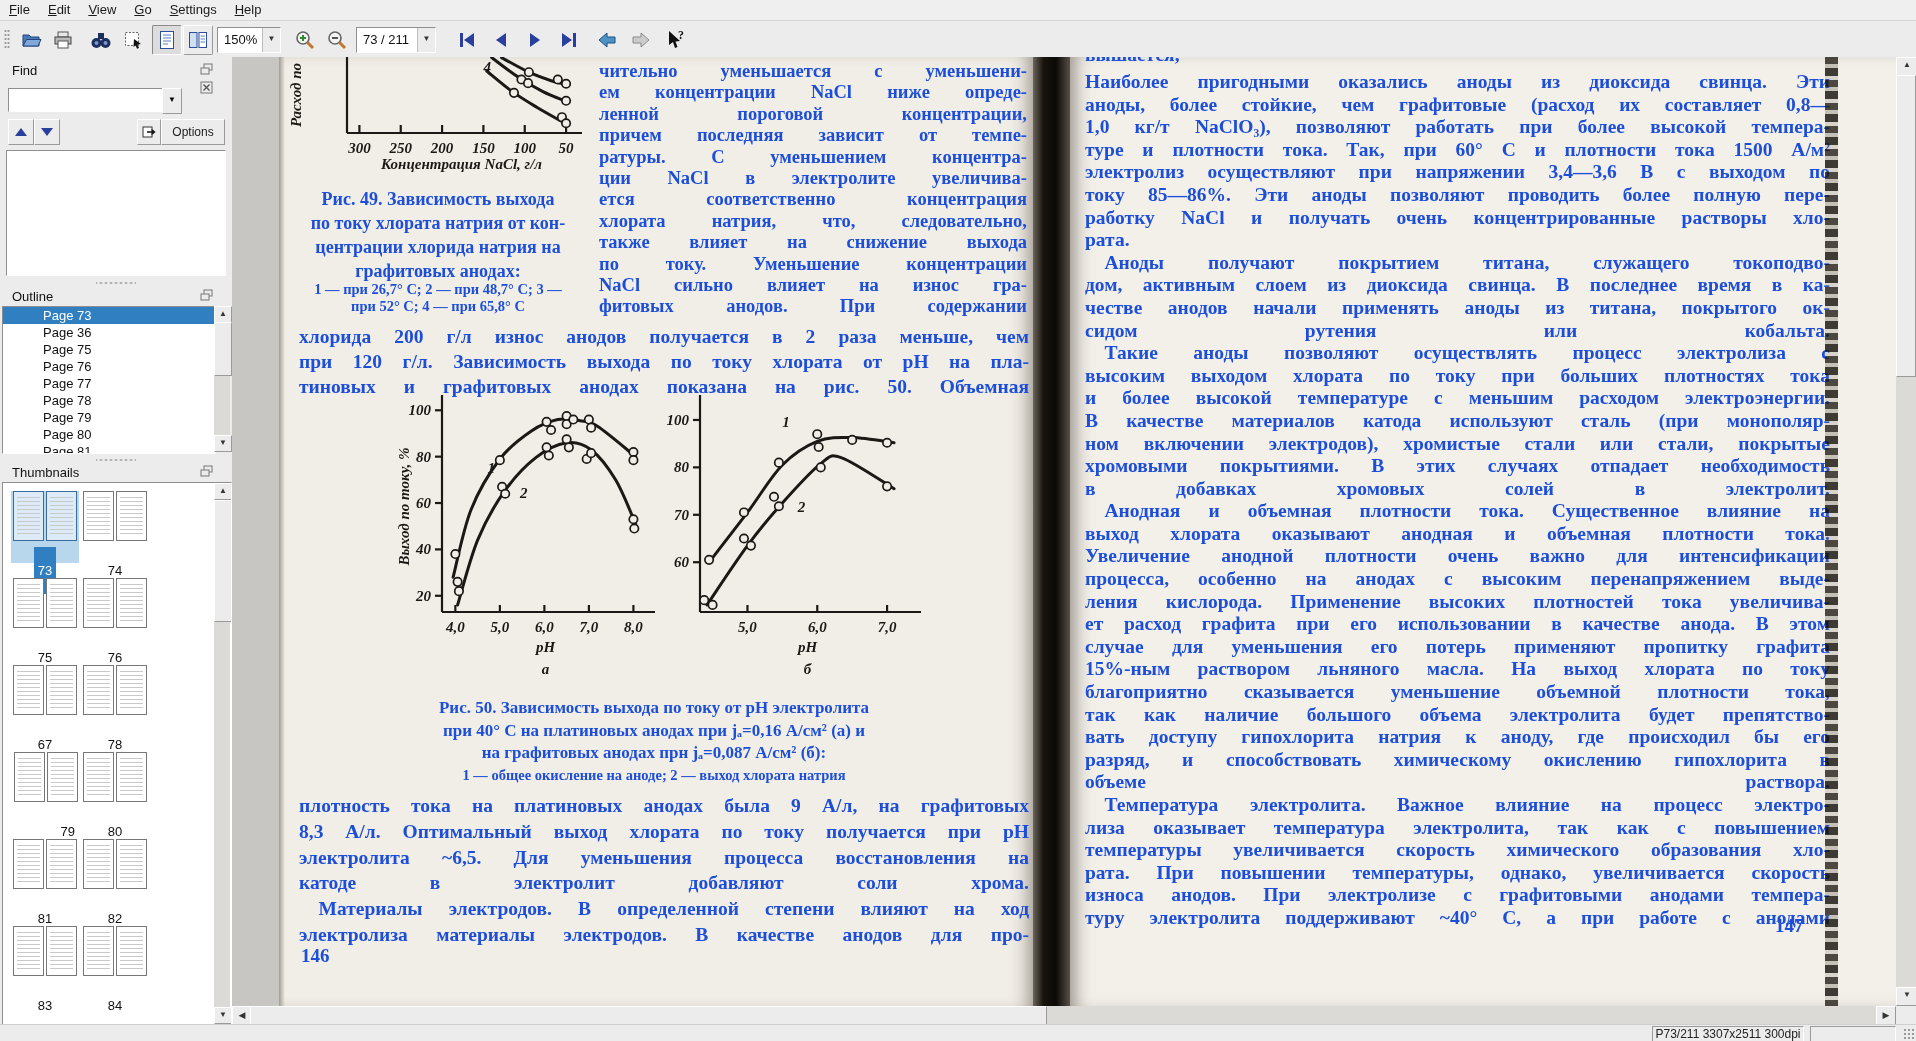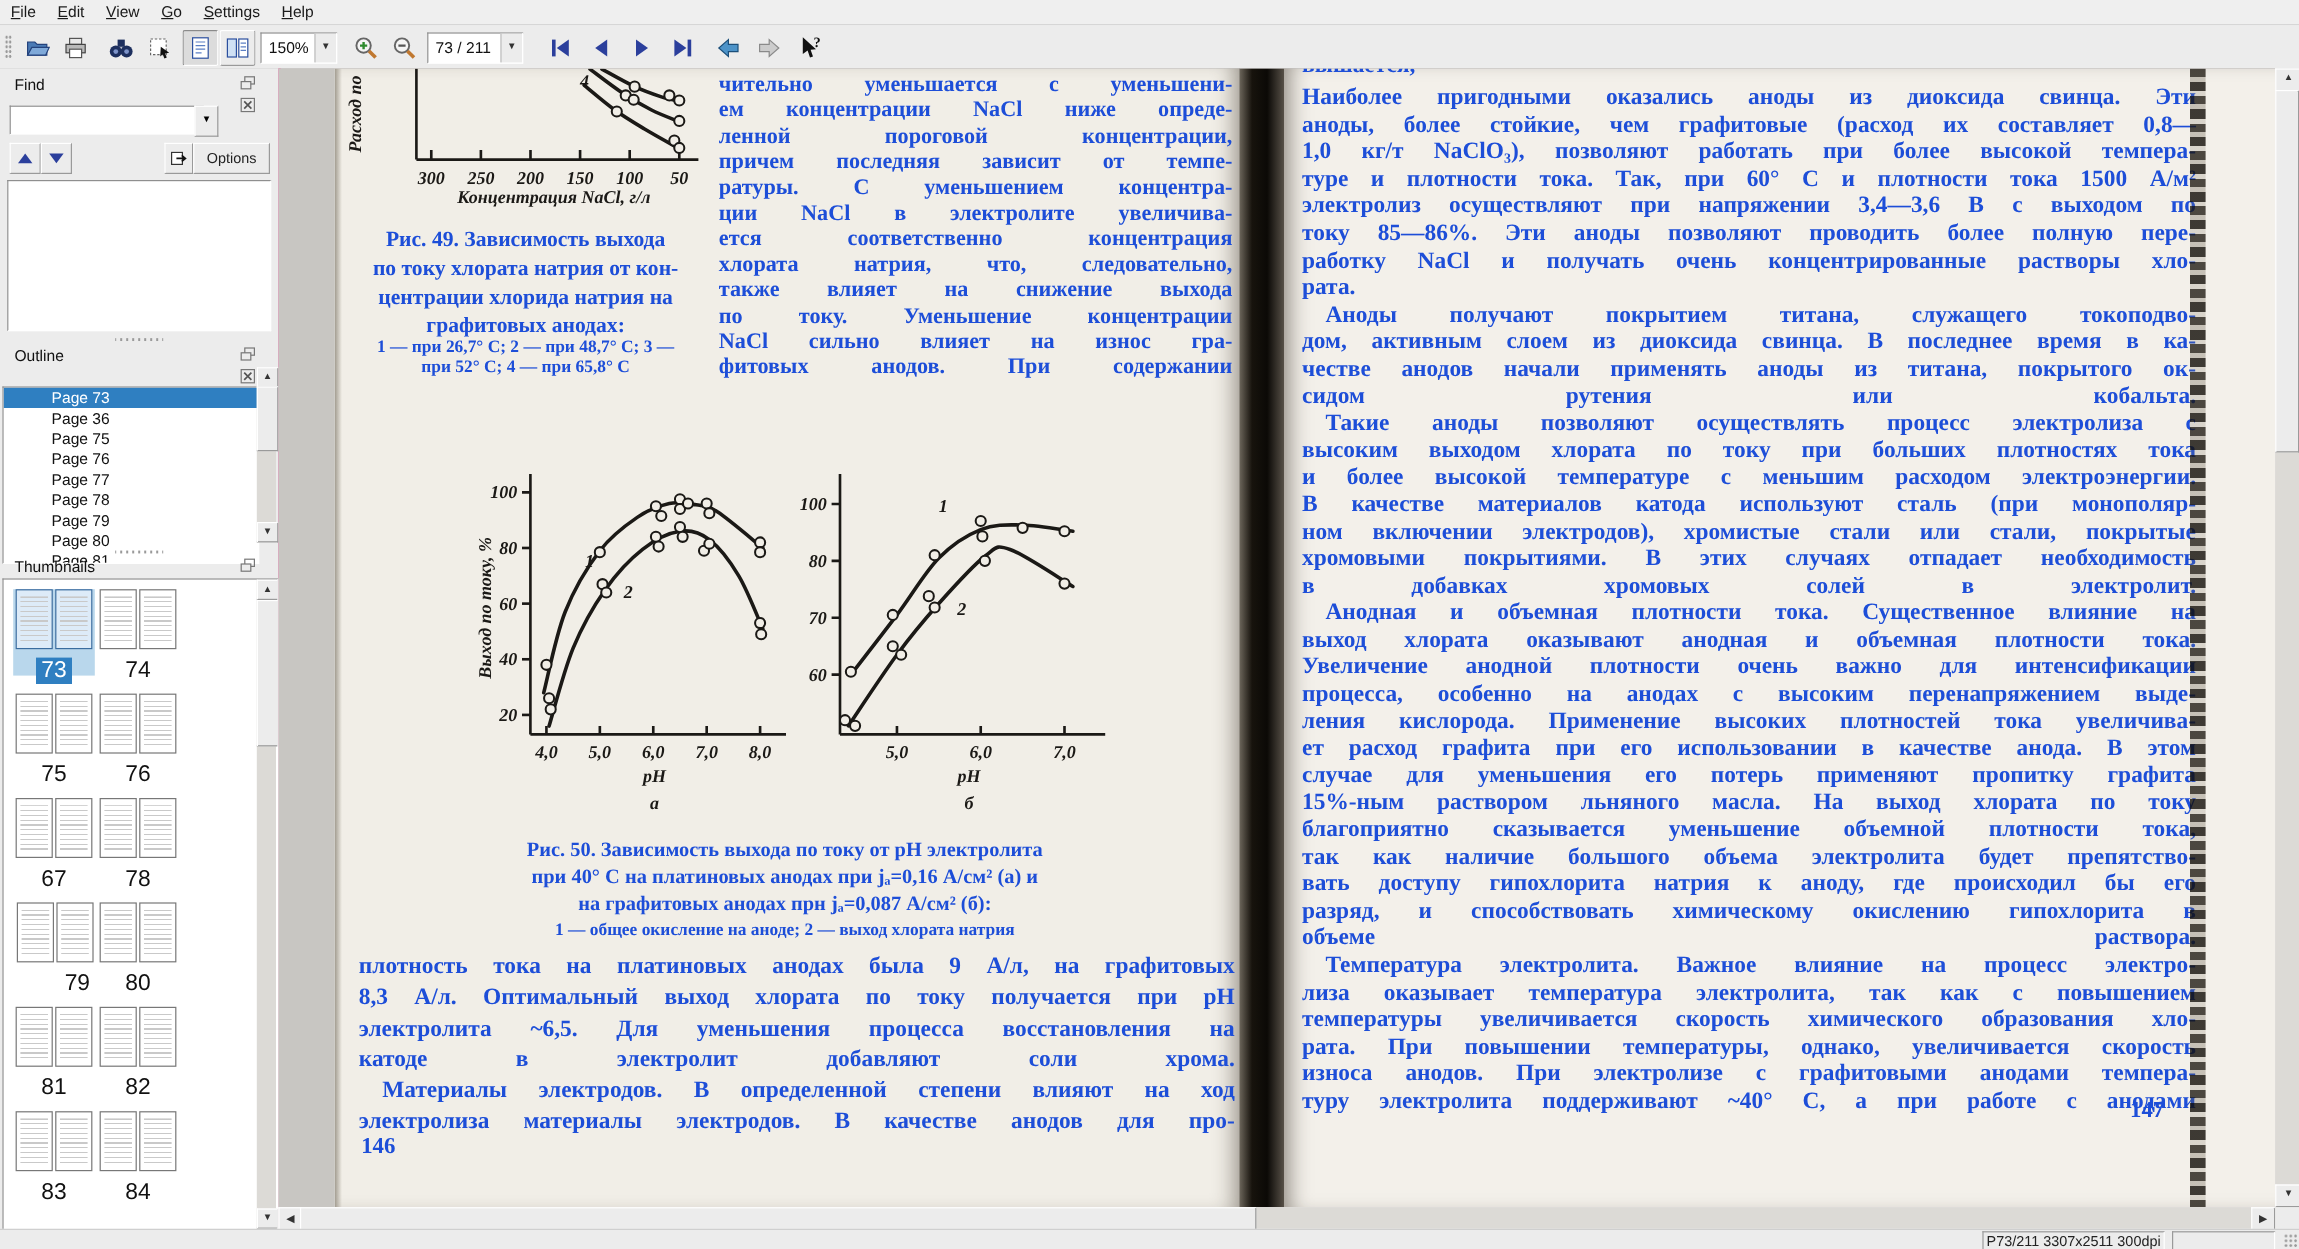--- a/index.html
+++ b/index.html
@@ -23,33 +23,33 @@
   
   #sidebar{left:0;top:57px;width:232px;height:967px;background:#ececec;border-right:2px solid #ec4899;}
   .panel-title{position:absolute;left:12px;font-size:13px;color:#111;}
   .dockbtns{position:absolute;right:4px;width:28px;height:13px;}
   .dockbtns svg{vertical-align:top;}
   .sunken{background:#fff;border:1px solid;border-color:#8f8f8f #fff #fff #8f8f8f;}
   .sbtn{position:absolute;height:24px;background:#ececec;border:1px solid;border-color:#fff #9a9a9a #9a9a9a #fff;font-size:12px;color:#222;display:flex;align-items:center;justify-content:center;}
   .tri-up{width:0;height:0;border-left:6px solid transparent;border-right:6px solid transparent;border-bottom:8px solid #2b3f9c;}
   .tri-dn{width:0;height:0;border-left:6px solid transparent;border-right:6px solid transparent;border-top:8px solid #2b3f9c;}
   .splitter{position:absolute;left:0;width:232px;height:8px;background-image:radial-gradient(circle,#9a9a9a 1px,transparent 1.2px);background-size:5px 4px;background-repeat:repeat-x;background-position:center;width:40px;left:96px;}
-  .olist{font-size:13px;color:#111;overflow:hidden;margin-top:16px;}
+  .olist{font-size:13px;color:#111;overflow:hidden;}
   .orow{height:17px;line-height:17px;padding-left:40px;}
   .orow.sel{background:#2f7fc1;color:#fff;}
   .scroll{background:#dcdad6;}
   .scroll .sthumb{position:absolute;left:0;width:100%;background:#ececec;border:1px solid;border-color:#fff #9a9a9a #9a9a9a #fff;}
   .sarrow{position:absolute;left:0;width:100%;height:15px;background:#ececec;border:1px solid;border-color:#fff #9a9a9a #9a9a9a #fff;font-size:8px;color:#333;text-align:center;line-height:13px;}
   .thumb-cell{position:absolute;width:68px;text-align:center;}
   .thumb-cell .pgs{display:inline-block;}
   .mini{display:inline-block;width:29px;height:48px;background:#fff;border:1px solid #777;margin:0 1px;
         background-image:repeating-linear-gradient(180deg,#c9c9c9 0 1px,transparent 1px 4px);background-size:80% 80%;background-position:center;background-repeat:no-repeat;}
   .thumb-cell.sel{background:#b9d7ec;}
   .thumb-cell.sel .mini{background-color:#ddebf8;border-color:#3a6c9e;}
-  .tlabel{font-size:19px;color:#111;margin-top:2px;display:inline-block;padding:0 4px;}
+  .tlabel{font-size:13px;color:#111;margin-top:2px;display:inline-block;padding:16px 4px;}
   .thumb-cell.sel .tlabel{background:#2f7fc1;color:#fff;}
   
   #scan{left:232px;top:57px;width:1664px;height:949px;background:#c8c6c2;overflow:hidden;}
   #pageL{left:47px;top:0;width:754px;height:949px;background:#f1eee7;overflow:hidden;box-shadow:inset -14px 0 18px -10px rgba(40,30,20,.45);}
   #gutter{left:801px;top:0;width:37px;height:949px;background:linear-gradient(90deg,#6b655a,#17130d 28%,#0b0906 62%,#575047);}
   #pageR{left:838px;top:0;width:826px;height:949px;background:#f3f0ea;overflow:hidden;box-shadow:inset 14px 0 18px -10px rgba(40,30,20,.5);}
   .book{font-family:"Liberation Serif","DejaVu Serif",serif;font-weight:700;color:#1d4ed8;}
   .just{text-align:justify;text-align-last:justify;}
   .cent{text-align:center;}
   .edgeL{left:0;top:0;width:6px;height:949px;background:linear-gradient(90deg,#a29c90,rgba(0,0,0,0));}
@@ -316,20 +316,21 @@
         <circle cx="279.0794223826715" cy="43.776" r="4.2" fill="#f1eee7" stroke="#1b1916" stroke-width="1.7"></circle>
         <text x="196.40794223826717" y="15.199999999999996" class="tick" font-size="20">4</text>
         <path d="M199.71480144404333 13.984000000000002 C203.98616125150423 17.429333333333336 216.93802647412758 28.576 225.34296028880868 34.656 C233.74789410348978 40.736 241.18832731648615 45.093333333333334 250.14440433212997 50.464 C259.1004813477738 55.834666666666664 274.2569193742479 64.14399999999999 279.0794223826715 66.88" fill="none" stroke="#1b1916" stroke-width="3" stroke-linecap="round"></path>
         <circle cx="226.99638989169677" cy="35.872" r="4.2" fill="#f1eee7" stroke="#1b1916" stroke-width="1.7"></circle>
         <circle cx="274.9458483754513" cy="60.192" r="4.2" fill="#f1eee7" stroke="#1b1916" stroke-width="1.7"></circle>
         <circle cx="279.0794223826715" cy="66.272" r="4.2" fill="#f1eee7" stroke="#1b1916" stroke-width="1.7"></circle>
       </svg>
     <div class="abs book cent" style="left:6px;top:130px;width:306px;font-size:18px;line-height:24px">Рис. 49. Зависимость выхода<br>по току хлората натрия от кон-<br>центрации хлорида натрия на<br>графитовых анодах:</div>
     <div class="abs book cent" style="left:6px;top:224px;width:306px;font-size:14.5px;line-height:16.5px">1 — при 26,7° С;  2 — при 48,7° С;  3 —<br>при 52° С;  4 — при 65,8° С</div>
     <div class="abs book just" style="left:320px;top:4px;width:428px;font-size:18.5px;line-height:21.4px">чительно уменьшается с уменьшени-<br>ем концентрации NaCl ниже опреде-<br>ленной пороговой концентрации,<br>причем последняя зависит от темпе-<br>ратуры. С уменьшением концентра-<br>ции NaCl в электролите увеличива-<br>ется соответственно концентрация<br>хлората натрия, что, следовательно,<br>также влияет на снижение выхода<br>по току. Уменьшение концентрации<br>NaCl сильно влияет на износ гра-<br>фитовых анодов. При содержании</div>
+    <div class="abs book just" style="left:20px;top:268px;width:730px;font-size:19.5px;line-height:24.8px">хлорида 200 г/л износ анодов получается в 2 раза меньше, чем<br>при 120 г/л. Зависимость выхода по току хлората от pH на пла-<br>тиновых и графитовых анодах показана на рис. 50. Объемная</div>
     <svg class="abs" style="left:116px;top:338px" width="278" height="288">
         <line x1="47" y1="-2" x2="47" y2="217" class="ax"></line>
         <line x1="47" y1="217" x2="260" y2="217" class="ax"></line>
         <line x1="40" y1="200.76923076923077" x2="47" y2="200.76923076923077" class="ax"></line>
         <text x="36" y="205.76923076923077" text-anchor="end" class="tick">20</text>
         <line x1="40" y1="154.39560439560438" x2="47" y2="154.39560439560438" class="ax"></line>
         <text x="36" y="159.39560439560438" text-anchor="end" class="tick">40</text>
         <line x1="40" y1="108.02197802197801" x2="47" y2="108.02197802197801" class="ax"></line>
         <text x="36" y="113.02197802197801" text-anchor="end" class="tick">60</text>
         <line x1="40" y1="61.64835164835165" x2="47" y2="61.64835164835165" class="ax"></line>

